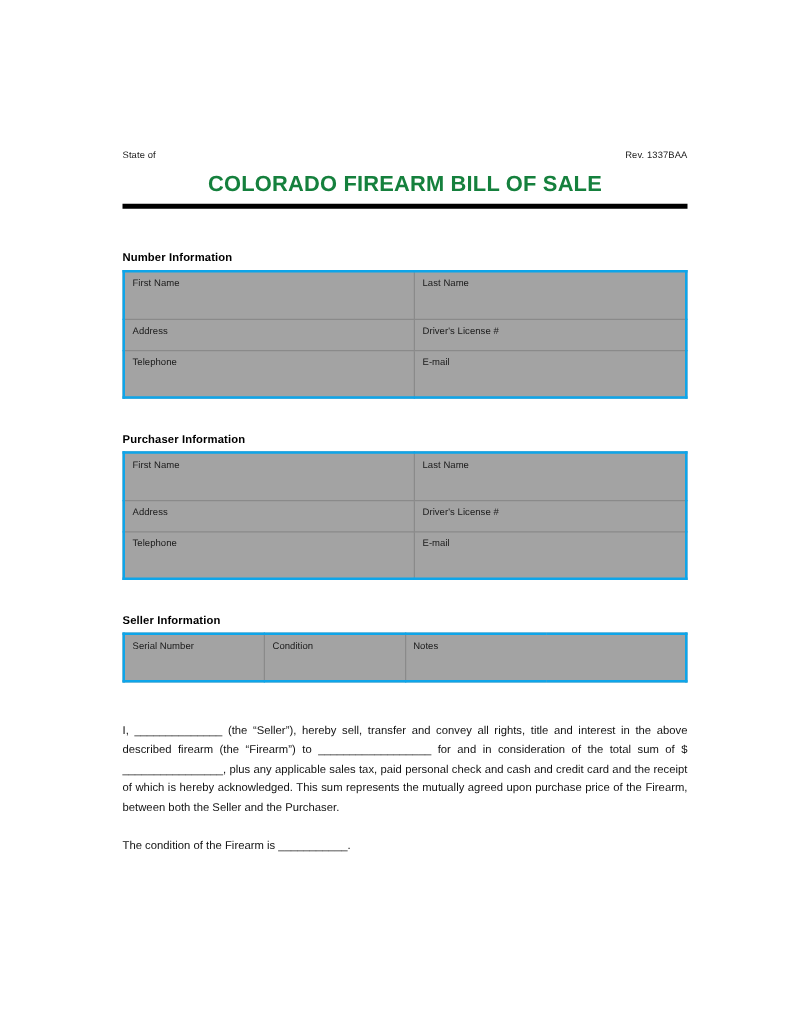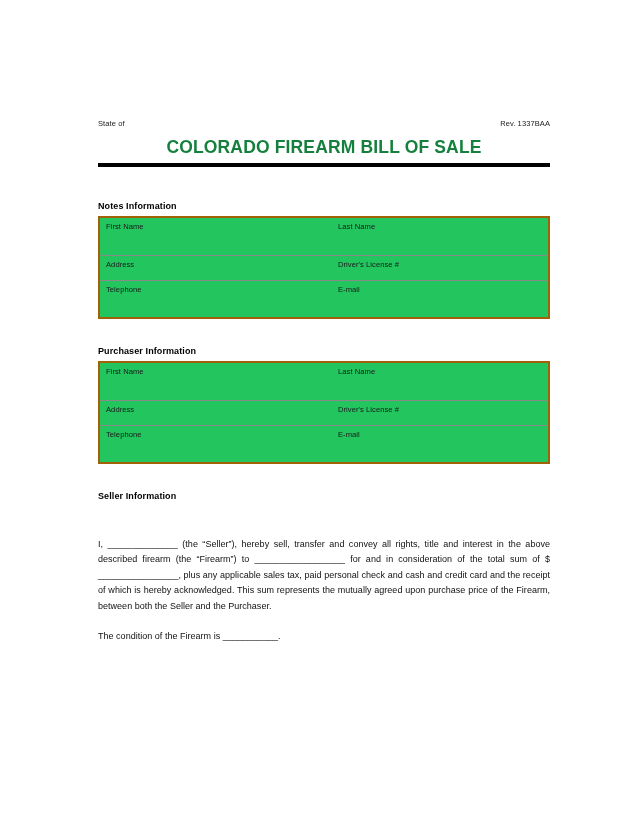--- a/index.html
+++ b/index.html
@@ -65,23 +65,23 @@
   .section-title {
     font-size: 9px;
     font-weight: bold;
     color: #000;
     margin-bottom: 5px;
     letter-spacing: 0.1px;
   }
 
   .tbl {
     width: 100%;
-    border: 2px solid #a16207;
+    border: 2px solid #0ea5e9;
     border-collapse: collapse;
-    background: #22c55e;
+    background: #a3a3a3;
     table-layout: fixed;
   }
   .tbl td {
     border: 1px solid #8a8a8a;
     vertical-align: top;
     padding: 5px 0 0 6px;
     font-size: 7.6px;
     color: #1a1a1a;
     letter-spacing: 0.05px;
     line-height: 1.1;
@@ -138,21 +138,21 @@
     <div class="hdr-line">
       <span class="hdr-state">State of</span>
       <span class="hdr-rev">Rev. 1337BAA</span>
     </div>
 
     <div class="doc-title">COLORADO FIREARM BILL OF SALE</div>
 
     <div class="title-rule"></div>
 
     <div class="section" style="margin-top:34px;">
-      <div class="section-title">Notes Information</div>
+      <div class="section-title">Number Information</div>
 
       <table class="tbl">
         <tbody>
             <tr class="r-tall">
           <td class="noleft notop" style="width:50%;">First Name</td>
           <td class="noright notop">Last Name</td>
         </tr>
         <tr class="r-short">
           <td class="noleft">Address</td>
           <td class="noright">Driver's License #</td>
@@ -184,20 +184,25 @@
         </tr>
       </tbody>
         </table>
     </div>
 
     <div class="section" style="margin-top:27px;">
       <div class="section-title">Seller Information</div>
 
       <table class="tbl">
         <tbody>
+        <tr class="r-tall">
+          <td class="noleft nobottom">Serial Number</td>
+          <td class="nobottom">Condition</td>
+          <td class="noright nobottom" colspan="2">Notes</td>
+        </tr>
       </tbody>
         </table>
     </div>
 
     <div class="body-text" style="margin-top:31px;">
       <p>I, ______________ (the “Seller”), hereby sell, transfer and convey all rights, title and interest in the above described firearm (the “Firearm”) to __________________ for and in consideration of the total sum of $ ________________, plus any applicable sales tax, paid personal check and cash and credit card and the receipt of which is hereby acknowledged. This sum represents the mutually agreed upon purchase price of the Firearm, between both the Seller and the Purchaser.</p>
       <p class="gap">The condition of the Firearm is ___________.</p>
     </div>
 
   </div>

